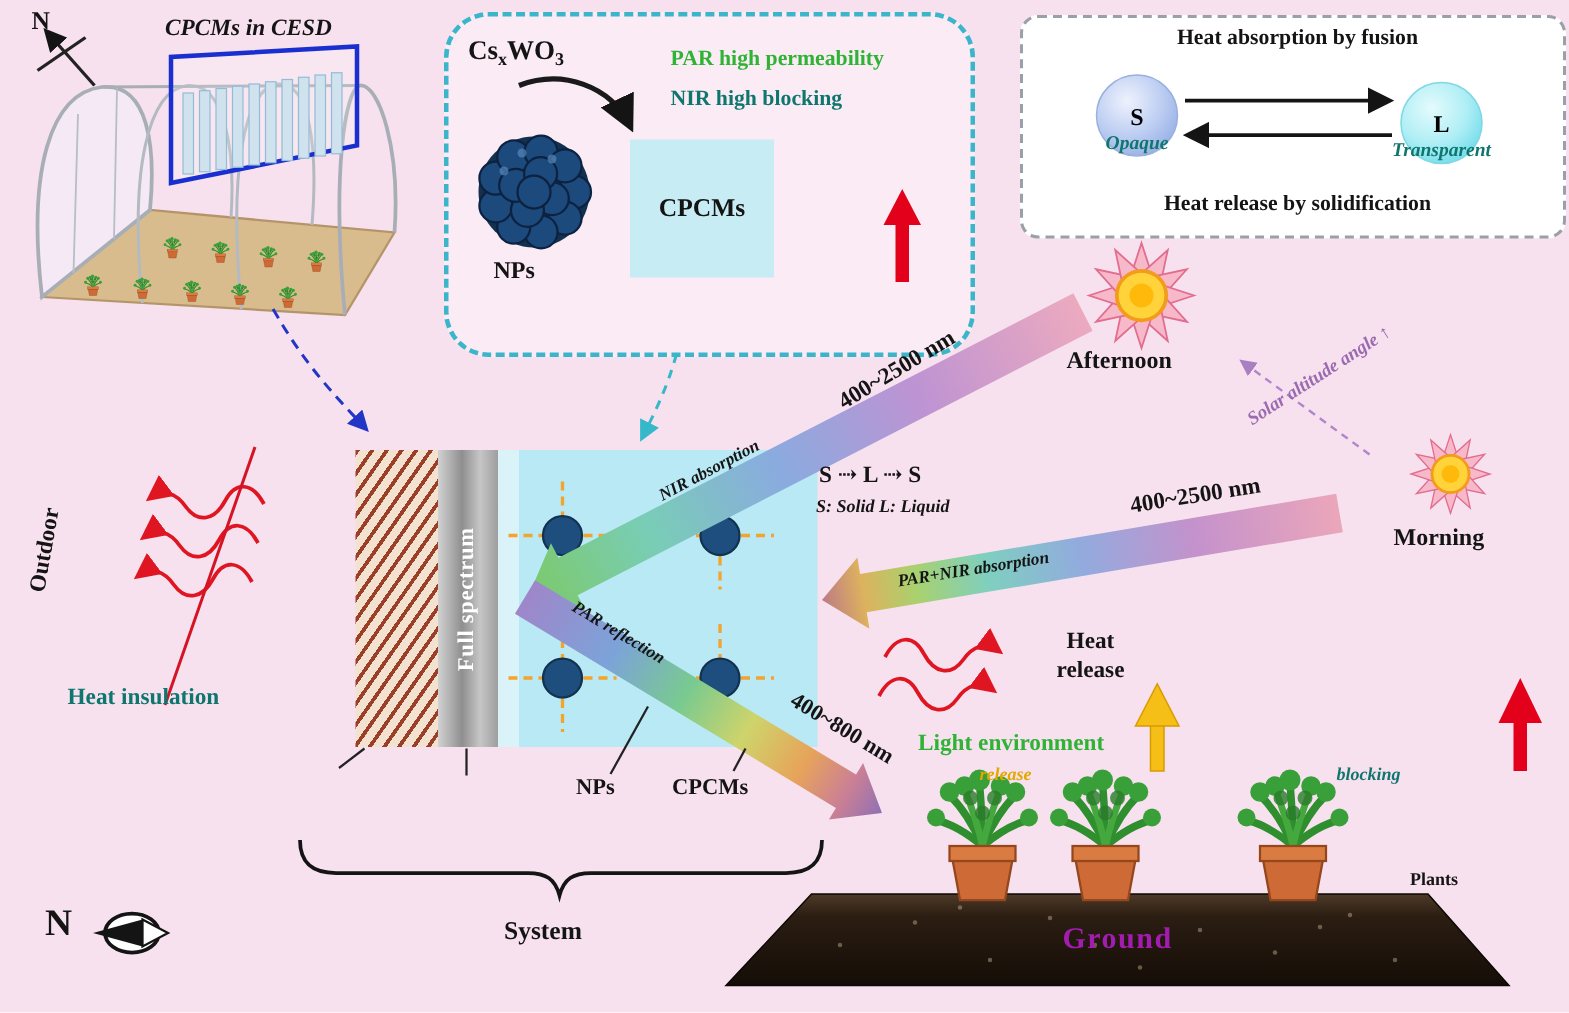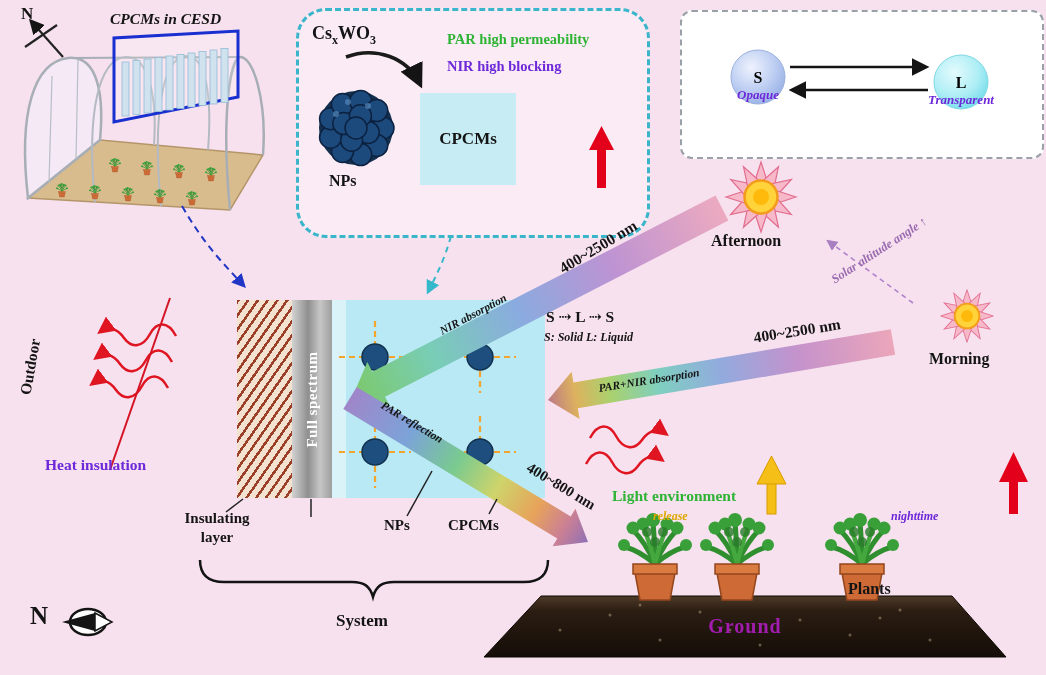--- a/index.html
+++ b/index.html
@@ -3,21 +3,21 @@
 <meta charset="utf-8">
 <style>
   html,body{margin:0;padding:0;background:#fff}
   #stage{position:relative;width:1046px;height:675px;background:#f7e1ee;overflow:hidden;
          font-family:"Liberation Serif","DejaVu Serif",serif;color:#141414}
   svg.gfx{position:absolute;left:0;top:0}
   .lbl{position:absolute;font-weight:bold;white-space:nowrap;line-height:1.25}
   .wrap{white-space:normal}
   .c{text-align:center}
   .i{font-style:italic}
-  .red{color:#6d28d9}
+  .red{color:#0f766e}
   .green{color:#2eb335}
   .yellow{color:#e0a800}
   .purple{color:#9a6bb0}
   .box-cpcm{position:absolute;left:296px;top:8px;width:348px;height:224px;border:3px dashed #3ab5ca;
             border-radius:30px;background:rgba(255,255,255,0.35)}
   .box-phase{position:absolute;left:680px;top:10px;width:360px;height:145px;border:2px dashed #9aa0a8;
              border-radius:12px;background:#fff}
   .insul{position:absolute;left:237px;top:300px;width:55px;height:198px;
          background:repeating-linear-gradient(125deg,#9c3f28 0 2.5px,#f3e2cf 2.5px 8px)}
   .film{position:absolute;left:292px;top:300px;width:40px;height:198px;
@@ -354,45 +354,47 @@
   <div class="lbl i" style="left:110px;top:9px;font-size:15.5px">CPCMs in CESD</div>
   <div class="lbl" style="left:21px;top:3px;font-size:17px">N</div>
 
   <div class="lbl" style="left:312px;top:22px;font-size:18px">
     <span>Cs</span><sub style="font-size:12px">x</sub><span>WO</span><sub style="font-size:12px">3</sub>
   </div>
   <div class="lbl green" style="left:447px;top:30px;font-size:14.5px">PAR high permeability</div>
   <div class="lbl red" style="left:447px;top:57px;font-size:14.5px">NIR high blocking</div>
   <div class="lbl" style="left:329px;top:171px;font-size:16px">NPs</div>
 
+  <div class="lbl c" style="left:729px;top:16px;width:272px;font-size:14.5px">Heat absorption by fusion</div>
   <div class="lbl red i c" style="left:727px;top:87px;width:62px;font-size:13px">Opaque</div>
   <div class="lbl red i c" style="left:916px;top:92px;width:90px;font-size:13px">Transparent</div>
+  <div class="lbl c" style="left:729px;top:127px;width:272px;font-size:14.5px">Heat release by solidification</div>
 
   <div class="lbl" style="left:711px;top:231px;font-size:16px">Afternoon</div>
   <div class="lbl" style="left:929px;top:349px;font-size:16px">Morning</div>
   <div class="lbl i purple c" style="left:797px;top:243px;width:165px;font-size:12.5px;transform:rotate(-33deg)">Solar altitude angle ↑</div>
 
   <div class="lbl c" style="left:528px;top:237px;width:140px;font-size:15.5px;transform:rotate(-31deg)">400~2500 nm</div>
   <div class="lbl i c" style="left:417px;top:307px;width:112px;font-size:11.5px;transform:rotate(-28deg)">NIR absorption</div>
   <div class="lbl c" style="left:729px;top:321px;width:136px;font-size:15.5px;transform:rotate(-9deg)">400~2500 nm</div>
   <div class="lbl i c" style="left:578px;top:373px;width:142px;font-size:11.5px;transform:rotate(-9deg)">PAR+NIR absorption</div>
   <div class="lbl i c" style="left:361px;top:415px;width:102px;font-size:11.5px;transform:rotate(31deg)">PAR reflection</div>
   <div class="lbl c" style="left:498px;top:477px;width:126px;font-size:15px;transform:rotate(31deg)">400~800 nm</div>
 
   <div class="lbl" style="left:546px;top:307px;font-size:15.5px">S ⇢ L ⇢ S</div>
   <div class="lbl i" style="left:544px;top:330px;font-size:12px">S: Solid  L: Liquid</div>
 
   <div class="lbl c" style="left:-10px;top:357px;width:80px;font-size:15.5px;transform:rotate(-80deg)">Outdoor</div>
   <div class="lbl red" style="left:45px;top:455px;font-size:15.5px">Heat insulation</div>
-
-  <div class="lbl wrap c" style="left:170px;top:509px;width:94px;font-size:15px">Insulating layer</div>
+  <div class="lbl wrap c" style="left:687px;top:418px;width:80px;font-size:15.5px">Heat release</div>
+
   <div class="lbl" style="left:384px;top:516px;font-size:15px">NPs</div>
   <div class="lbl" style="left:448px;top:516px;font-size:15px">CPCMs</div>
   <div class="lbl" style="left:336px;top:610px;font-size:17px">System</div>
 
   <div class="lbl green" style="left:612px;top:486px;font-size:15.5px">Light environment</div>
   <div class="lbl i yellow" style="left:653px;top:509px;font-size:12px">release</div>
-  <div class="lbl i red" style="left:891px;top:509px;font-size:12px">nighttime</div>
-  <div class="lbl" style="left:848px;top:579px;font-size:16px">Plants</div>
+  <div class="lbl i red" style="left:891px;top:509px;font-size:12px">blocking</div>
+  <div class="lbl" style="left:940px;top:579px;font-size:12px">Plants</div>
   <div class="lbl c" style="left:695px;top:614px;width:100px;font-size:20px;color:#a21caf;letter-spacing:1px">Ground</div>
   <div class="lbl" style="left:30px;top:600px;font-size:25px">N</div>
 
 </div>
 
 </body></html>

